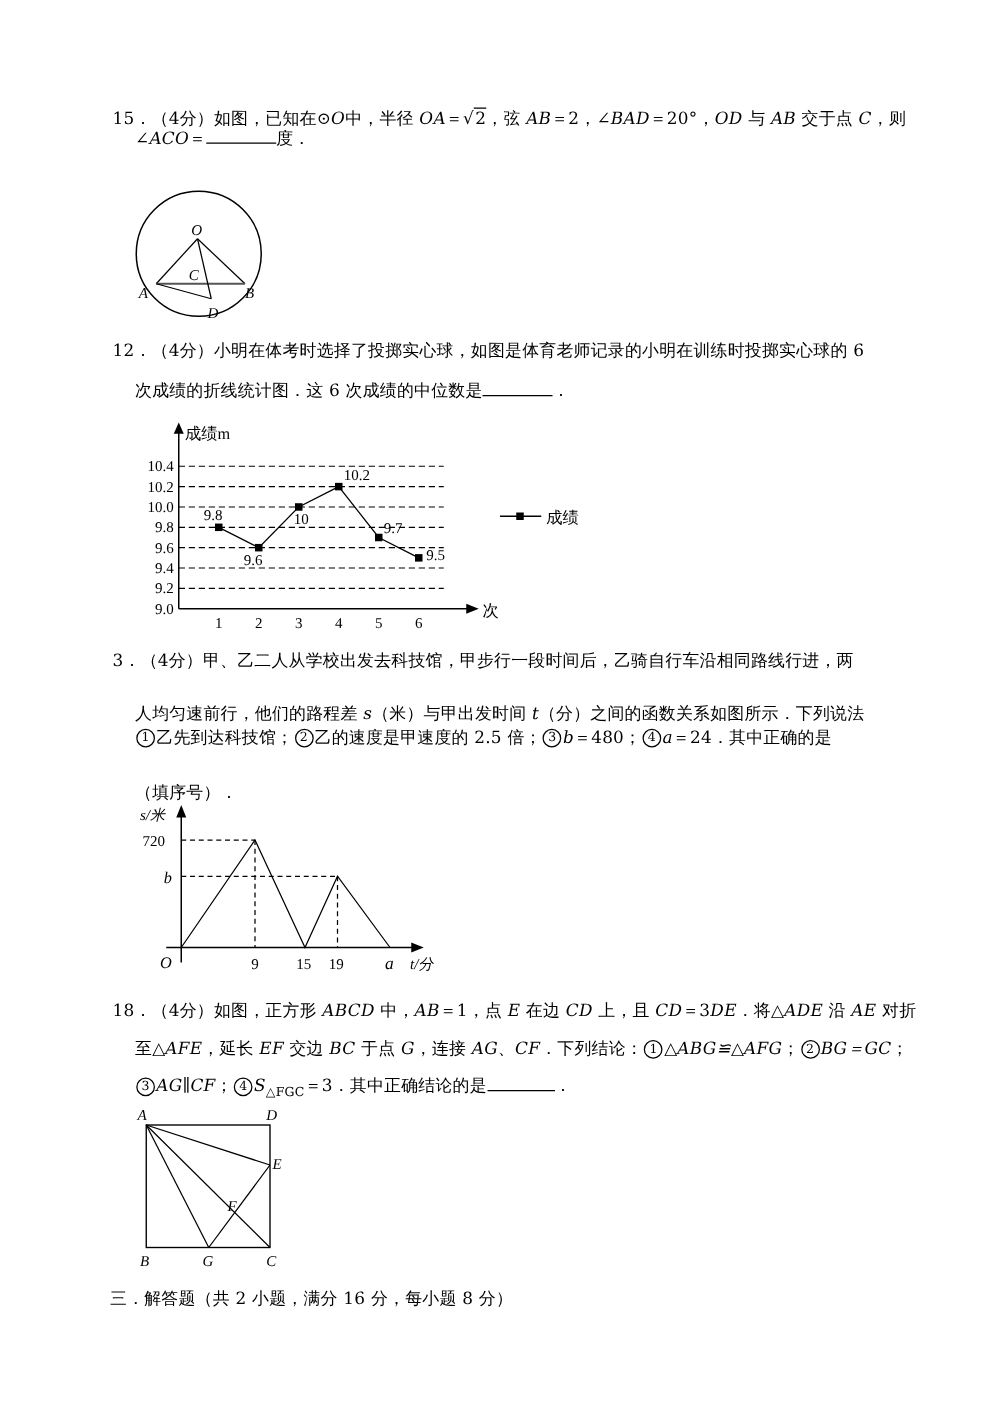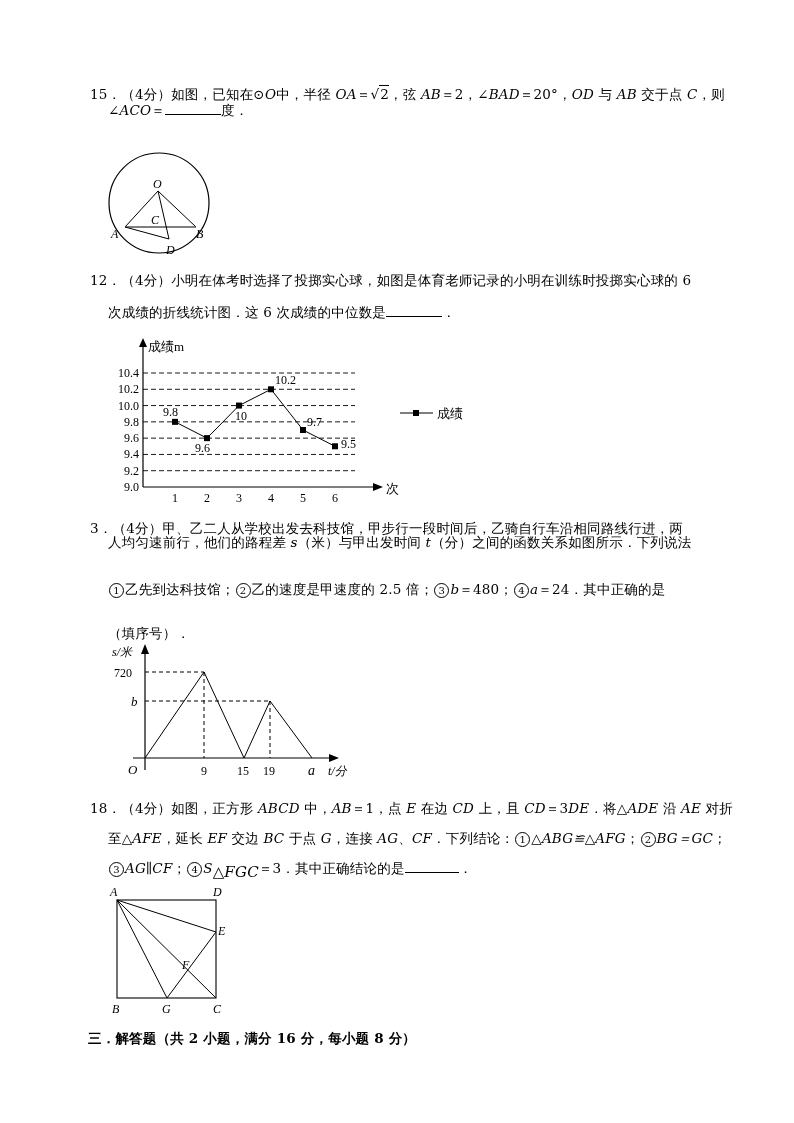--- a/index.html
+++ b/index.html
@@ -2,24 +2,24 @@
 <html><head>
 <meta charset="utf-8">
 <style>
   html, body { margin: 0; padding: 0; background: #ffffff; }
   body { width: 794px; height: 1123px; position: relative; overflow: hidden;
          font-family: "DejaVu Serif", "Liberation Serif", serif; color: #000; }
   .line { position: absolute; left: 90px; font-size: 13.5px; white-space: nowrap; letter-spacing: 0.2px; }
   .indent { left: 108px; }
   .blank { display: inline-block; border-bottom: 1px solid #000; height: 14px; vertical-align: baseline; }
   .it { font-style: italic; }
-  .sub { font-size: 15px; vertical-align: sub; font-style: italic; }
+  .sub { font-size: 10px; vertical-align: sub; }
   .circ { display: inline-block; width: 13px; height: 13px; border: 1px solid #000; border-radius: 50%;
           font-size: 10px; line-height: 13px; text-align: center; margin: 0 1px; vertical-align: middle; }
-  .bold { font-weight: bold; }
+  .bold { font-weight: normal; }
   svg { position: absolute; overflow: visible; }
   svg text { font-family: "Liberation Serif", "DejaVu Serif", serif; }
   .sqrt { border-top: 1px solid #000; padding-left: 1px; }
 </style>
 </head>
 <body>
 
 <div class="line" style="top:86px;">
   <span>15．</span><span>（4分）</span><span>如图，已知在⊙</span><span class="it">O</span><span>中，半径 </span><span class="it">OA</span><span>＝√</span><span class="sqrt">2</span><span>，弦 </span><span class="it">AB</span><span>＝2，</span><span class="it">∠BAD</span><span>＝20°，</span><span class="it">OD</span><span> 与 </span><span class="it">AB</span><span> 交于点 </span><span class="it">C</span><span>，则</span>
 </div>
@@ -102,21 +102,21 @@
   <g id="chart16-legend">
     <line x1="295" y1="78" x2="328" y2="78" stroke="#000" stroke-width="1.2"></line>
     <rect x="308" y="75" width="6" height="6" fill="#000"></rect>
     <text x="332" y="83" font-size="13">成绩</text>
   </g>
 </svg>
 
 <div class="line" style="top:520px;">
   <span>3．</span><span>（4分）</span><span>甲、乙二人从学校出发去科技馆，甲步行一段时间后，乙骑自行车沿相同路线行进，两</span>
 </div>
-<div class="line indent" style="top:534px;">
+<div class="line indent" style="top:562px;">
   <span>人均匀速前行，他们的路程差 </span><span class="it">s</span><span>（米）与甲出发时间 </span><span class="it">t</span><span>（分）之间的函数关系如图所示．下列说法</span>
 </div>
 <div class="line indent" style="top:581px;">
   <span class="circ">1</span><span>乙先到达科技馆；</span><span class="circ">2</span><span>乙的速度是甲速度的 2.5 倍；</span><span class="circ">3</span><span class="it">b</span><span>＝480；</span><span class="circ">4</span><span class="it">a</span><span>＝24．其中正确的是</span>
 </div>
 <div class="line indent" style="top:613px;margin-top:12px;">
   <span>（填序号）．</span>
 </div>
 
 <svg style="left:105px;top:640px;" width="260" height="145">

